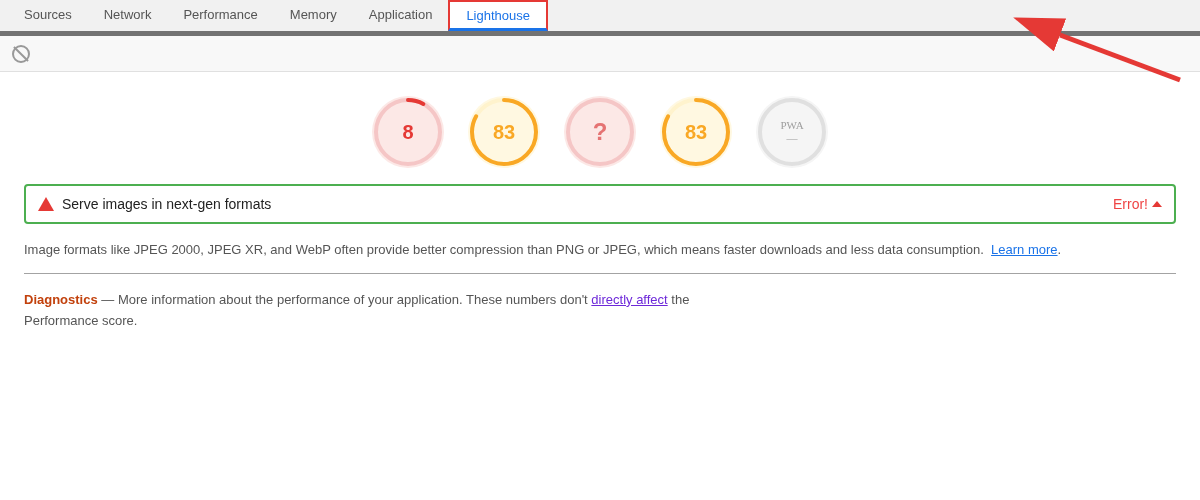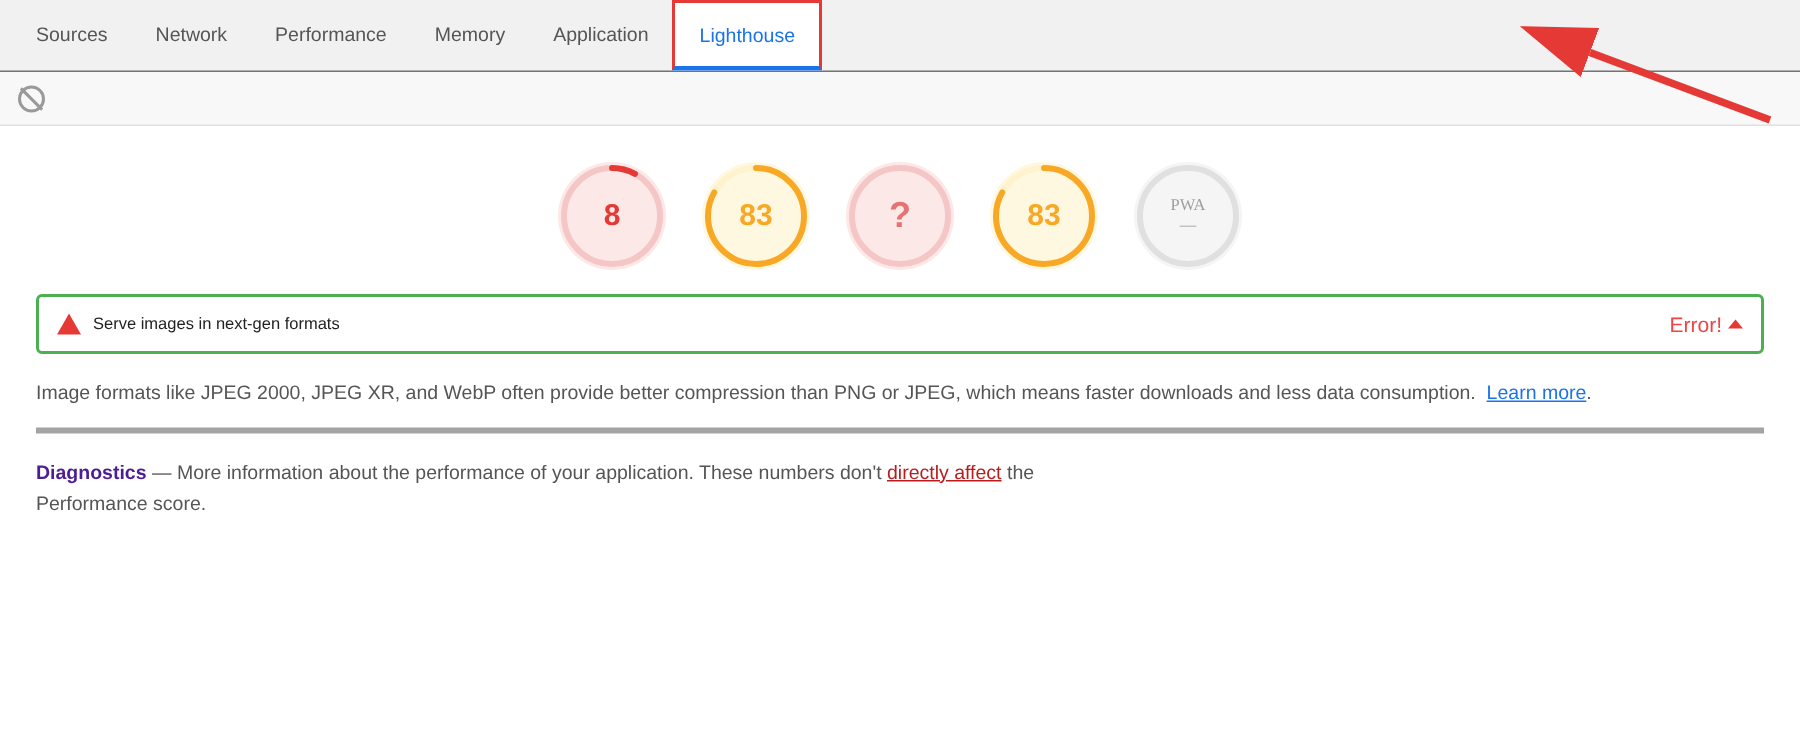--- a/index.html
+++ b/index.html
@@ -9,23 +9,23 @@
       width: 1200px;
       min-height: 500px;
       overflow: hidden;
     }
 
     
     .tab-bar {
       display: flex;
       align-items: center;
       background: #f1f1f1;
-      border-bottom: 1px solid #737373;
+      border-bottom: 5px solid #737373;
       padding: 0 8px;
-      height: 48px;
+      height: 36px;
       position: relative;
     }
     .tab-item {
       padding: 0 16px;
       height: 100%;
       display: flex;
       align-items: center;
       font-size: 13px;
       color: #555;
       cursor: pointer;
@@ -155,21 +155,21 @@
     }
     .triangle-icon {
       width: 0;
       height: 0;
       border-left: 8px solid transparent;
       border-right: 8px solid transparent;
       border-bottom: 14px solid #e53935;
       display: inline-block;
     }
     .audit-title {
-      font-size: 11px;
+      font-size: 14px;
       font-weight: 500;
       color: #222;
     }
     .audit-error {
       color: #ef4444;
       font-size: 14px;
       display: flex;
       align-items: center;
       gap: 4px;
     }
@@ -180,39 +180,39 @@
       border-left: 5px solid transparent;
       border-right: 5px solid transparent;
       border-bottom: 6px solid #e53935;
     }
 
     .description-text {
       font-size: 13px;
       color: #555;
       line-height: 1.6;
       padding: 4px 0 12px 0;
-      border-bottom: 4px solid #a3a3a3;
+      border-bottom: 1px solid #a3a3a3;
     }
     .description-text a {
       color: #1a73e8;
       text-decoration: underline;
     }
 
     .diagnostics-row {
       padding: 16px 0 8px 0;
       font-size: 13px;
       color: #555;
       line-height: 1.6;
     }
     .diagnostics-row strong {
-      color: #4c1d95;
+      color: #c2410c;
       font-weight: bold;
     }
     .diagnostics-row a {
-      color: #b91c1c;
+      color: #6d28d9;
       text-decoration: underline;
     }
 
     
     .red-arrow-wrapper {
       position: absolute;
       right: 0;
       top: 0;
       width: 320px;
       height: 120px;

